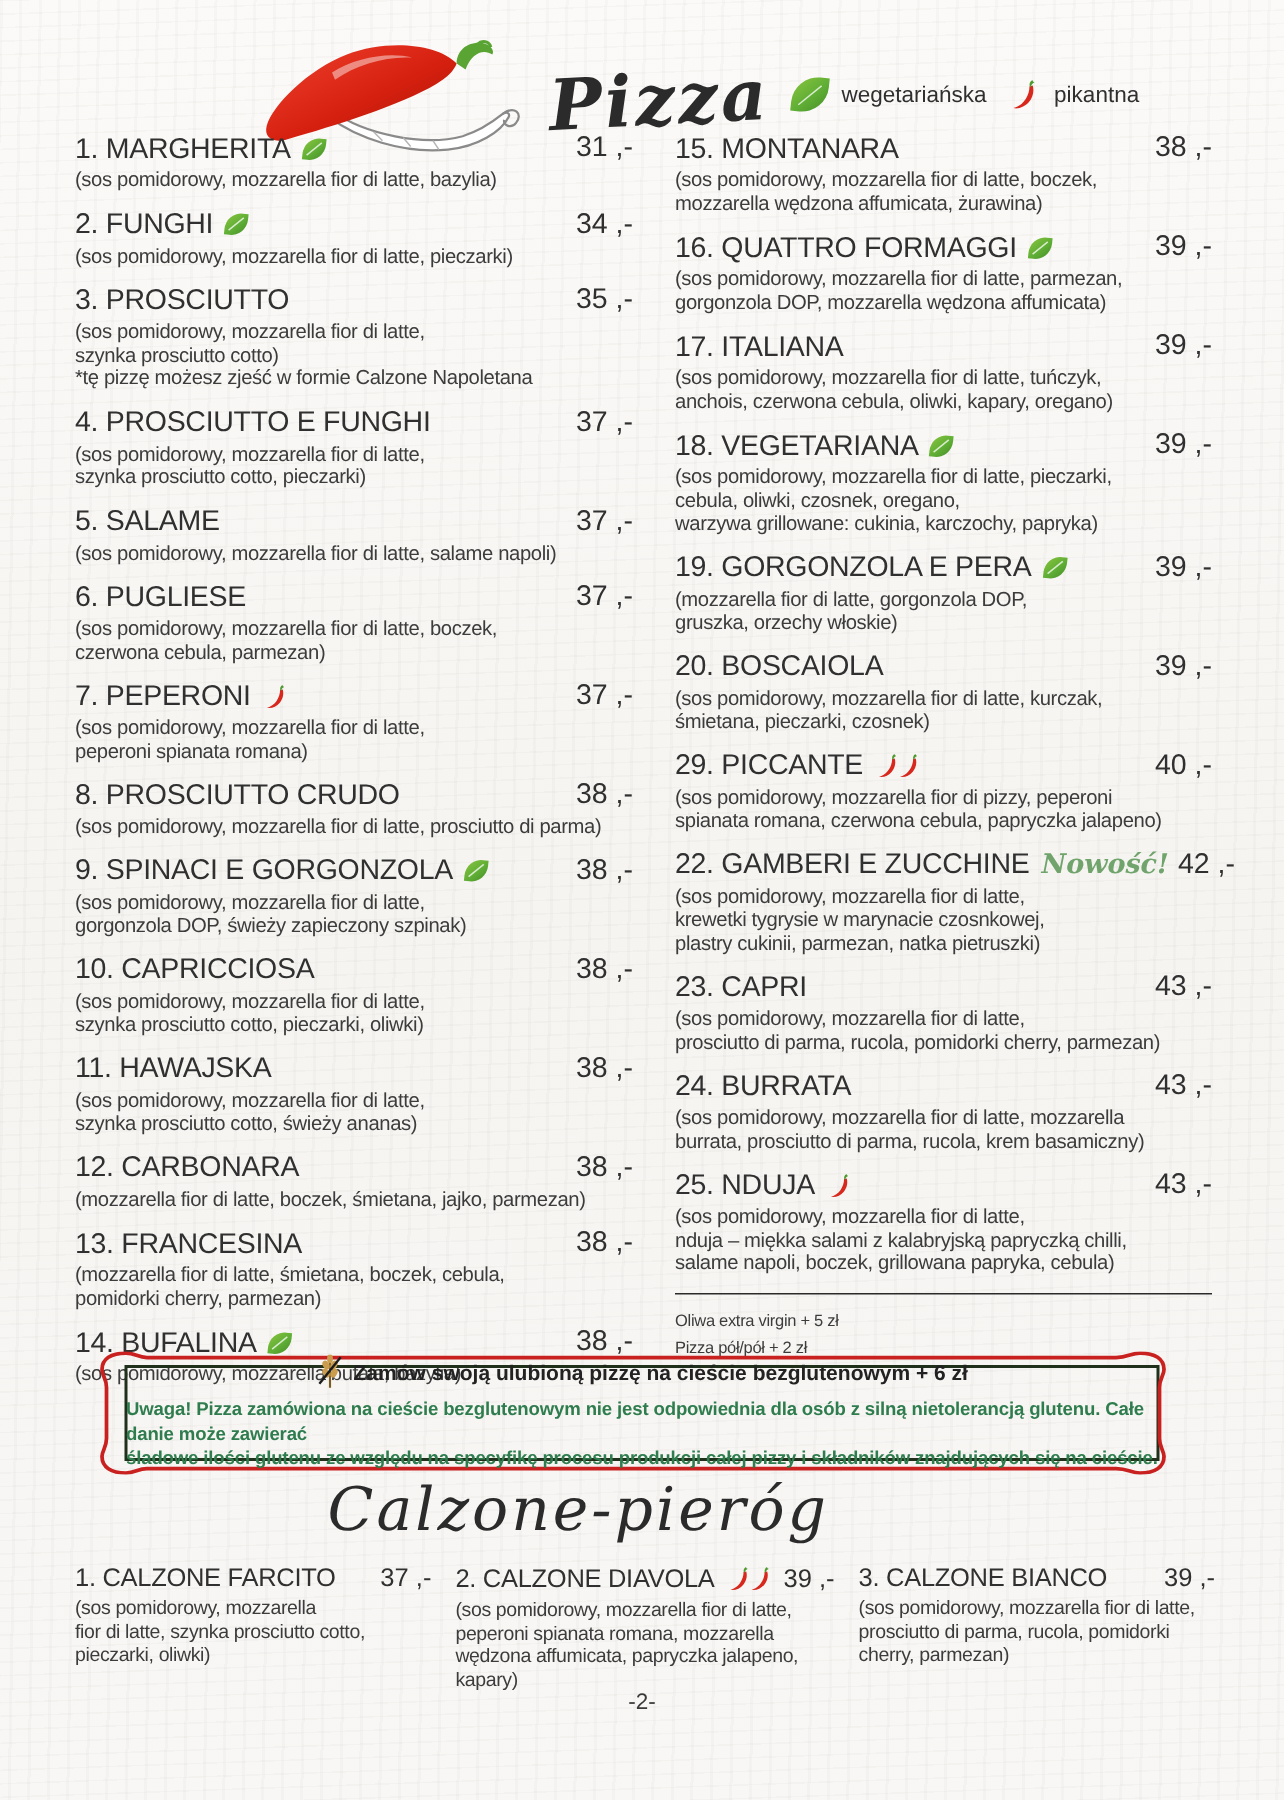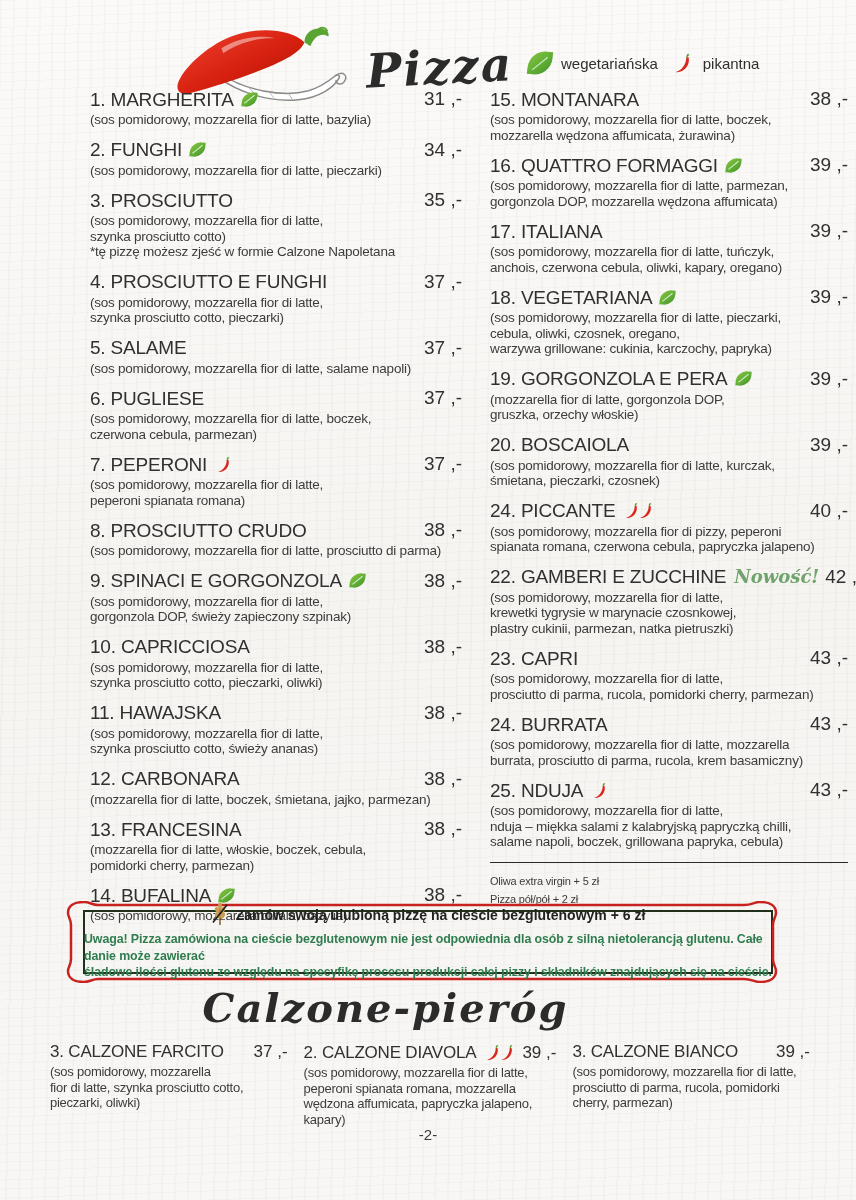--- a/index.html
+++ b/index.html
@@ -42,21 +42,21 @@
   .ic-chili svg{ display:block; }
   .ic-chili{ transform:rotate(-6deg); }
   .ic-chili + .ic-chili{ margin-left:-6px; }
   .new-badge{
     font-family:"DejaVu Serif", serif; font-style:italic; font-weight:bold;
     font-size:18px; color:#71a46c; white-space:nowrap;
   }
 
   
   .menu-grid{ position:absolute; left:50px; top:88px; width:758px; display:flex; }
-  .col-left{ width:372px; margin-right:28px;margin-left:40px; }
+  .col-left{ width:372px; margin-right:28px; }
   .col-right{ width:358px; }
   .item{ margin-bottom:11px; }
   .item-head{ display:flex; align-items:center; }
   .item-title{ font-size:19px; line-height:21px; color:#303030; letter-spacing:-0.2px; white-space:nowrap; }
   .item-icons{ display:flex; align-items:center; margin-left:8px; gap:2px; }
   .item-price{ margin-left:auto; font-size:19px; color:#303030; white-space:nowrap; padding-left:6px; }
   .item-desc{
     margin-top:2px; font-size:13.5px; line-height:15.5px; letter-spacing:-0.25px;
     color:#3c3c3c; white-space:pre-line; width:395px; max-width:none;
   }
@@ -72,21 +72,21 @@
   .notice-headline{ display:flex; align-items:center; justify-content:center; gap:7px;
     font-size:14px; color:#222; margin-bottom:5px; }
   .notice-warning{
     font-size:12.4px; line-height:16.5px; color:#2f7d4e; white-space:pre-line; letter-spacing:-0.1px;
   }
   .gluten-icon svg{ display:block; }
 
   
   .calzone-title{
     position:absolute; left:0; top:984px; width:771px; text-align:center;
-    font-family:"DejaVu Serif", serif; font-style:italic; font-weight:bold;
+    font-family:"DejaVu Serif", serif; font-style:italic; font-weight:normal;
     font-size:40px; color:#2b2b2b; letter-spacing:2px;
   }
   .calzone-grid{ position:absolute; left:50px; top:1042px; width:760px; display:flex; gap:16px; }
   .calzone-col{ flex:1; }
   .calzone-grid .item-title{ font-size:17px; line-height:20px; }
   .calzone-grid .item-price{ font-size:17px; }
   .calzone-grid .item-desc{ width:auto; font-size:13px; line-height:15.5px; }
 
   .page-number{ position:absolute; left:0; top:1126px; width:856px; text-align:center;
     font-size:15px; color:#3a3a3a; }
@@ -263,21 +263,21 @@
     </div>
     <div class="item-desc">(mozzarella fior di latte, boczek, śmietana, jajko, parmezan)</div>
   </div>
 
   <div class="item">
     <div class="item-head">
       <span class="item-title">13. FRANCESINA</span>
       <span class="item-icons"></span>
       <span class="item-price">38 ,-</span>
     </div>
-    <div class="item-desc">(mozzarella fior di latte, włoskie, boczek, cebula,
+    <div class="item-desc">(mozzarella fior di latte, śmietana, boczek, cebula,
 pomidorki cherry, parmezan)</div>
   </div>
 
   <div class="item">
     <div class="item-head">
       <span class="item-title">14. BUFALINA</span>
       <span class="item-icons">
               <span class="ic ic-leaf"></span>
             </span>
       <span class="item-price">38 ,-</span>
@@ -349,21 +349,21 @@
       <span class="item-title">20. BOSCAIOLA</span>
       <span class="item-icons"></span>
       <span class="item-price">39 ,-</span>
     </div>
     <div class="item-desc">(sos pomidorowy, mozzarella fior di latte, kurczak,
 śmietana, pieczarki, czosnek)</div>
   </div>
 
   <div class="item">
     <div class="item-head">
-      <span class="item-title">24. PICCANTE</span>
+      <span class="item-title">29. PICCANTE</span>
       <span class="item-icons">
                 <span class="ic ic-chili">
                   <svg viewBox="0 0 24 24" width="18" height="21">
                     <path d="M3,21 C10,20 15.5,13.5 16.2,6.5 L18.6,6.2 C19.4,10 18,14.5 14.8,17.6 C11.6,20.7 6.8,22.3 3,21 Z" fill="#d8271c"></path>
                     <path d="M16.4,6.8 C16.1,4.6 16.9,3 18.8,2.2 C18.9,3 19.3,3.6 20.2,4.1 C18.9,4.3 17.6,5.2 17.3,6.9 Z" fill="#4f9b30"></path>
                   </svg>
                 </span>
                 <span class="ic ic-chili">
                   <svg viewBox="0 0 24 24" width="18" height="21">
                     <path d="M3,21 C10,20 15.5,13.5 16.2,6.5 L18.6,6.2 C19.4,10 18,14.5 14.8,17.6 C11.6,20.7 6.8,22.3 3,21 Z" fill="#d8271c"></path>
@@ -456,21 +456,21 @@
       </div>
       <div class="notice-warning">Uwaga! Pizza zamówiona na cieście bezglutenowym nie jest odpowiednia dla osób z silną nietolerancją glutenu. Całe danie może zawierać
 śladowe ilości glutenu ze względu na specyfikę procesu produkcji całej pizzy i składników znajdujących się na cieście.</div>
     </div>
   </div>
 
   <div class="calzone-title">Calzone-pieróg</div>
   <div class="calzone-grid">
   <div class="item calzone-col">
     <div class="item-head">
-      <span class="item-title">3. CALZONE FARCITO</span>
+      <span class="item-title">1. CALZONE FARCITO</span>
       <span class="item-icons"></span>
       <span class="item-price">37 ,-</span>
     </div>
     <div class="item-desc">(sos pomidorowy, mozzarella
 fior di latte, szynka prosciutto cotto,
 pieczarki, oliwki)</div>
   </div>
 
   <div class="item calzone-col">
     <div class="item-head">

